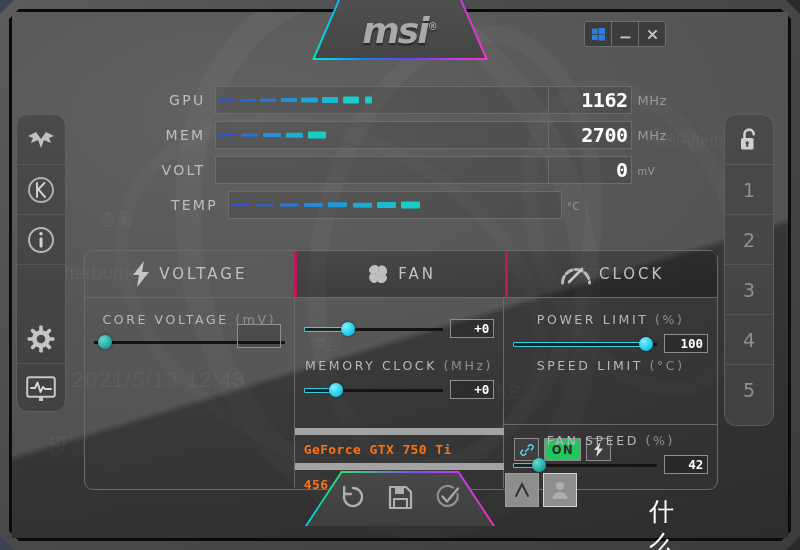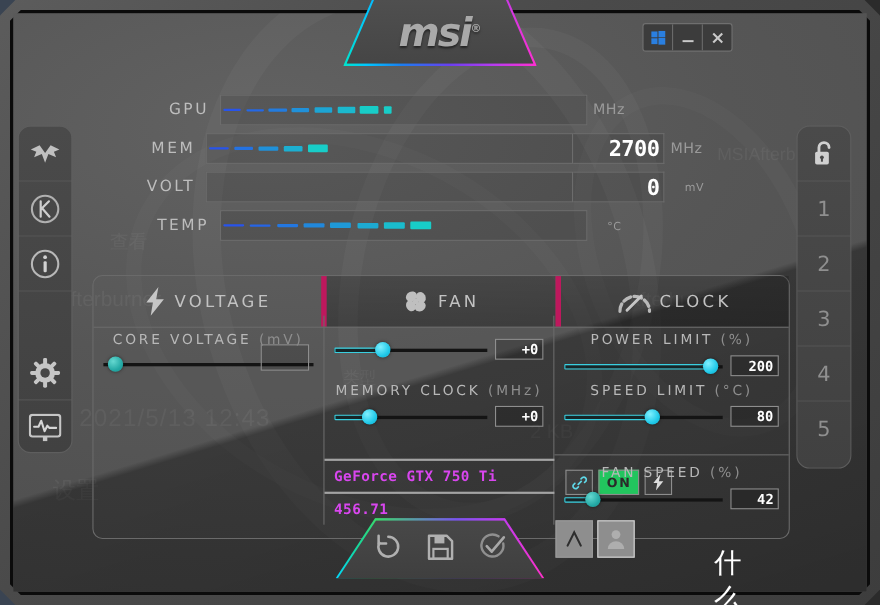--- a/index.html
+++ b/index.html
@@ -72,47 +72,47 @@
   .msi-r{font-size:10px;vertical-align:super;font-style:normal;letter-spacing:0;}
 
   
   .wbtns{position:absolute;right:14px;top:21px;display:flex;border:1px solid #6f6f6f;border-radius:3px;overflow:hidden;}
   .wbtn{width:26px;height:24px;display:flex;align-items:center;justify-content:center;
         border-right:1px solid #6f6f6f;background:#3c3c3c;}
   .wbtn:last-child{border-right:none;}
   .wbtn svg{display:block;}
 
   
-  .mon{position:absolute;left:132px;top:86px;width:512px;}
+  .mon{position:absolute;left:160px;top:86px;width:512px;}
   .mrow{display:flex;align-items:center;height:28px;margin-bottom:7px;}
   .mlabel{width:58px;text-align:right;padding-right:10px;color:#bdbdbd;
           font-size:14px;letter-spacing:2.3px;font-family:"DejaVu Sans",sans-serif;}
   .mbar{flex:0 0 332px;height:26px;border:1px solid #6c6c6c;background:rgba(0,0,0,.10);
         position:relative;overflow:hidden;}
   .seg{position:absolute;bottom:50%;transform:translateY(50%);border-radius:1px;}
   .mval{flex:0 0 78px;height:26px;border:1px solid #6c6c6c;border-left:none;
         display:flex;align-items:center;justify-content:flex-end;padding-right:4px;
         color:#fff;font-family:"DejaVu Sans Mono",monospace;font-weight:bold;font-size:20px;
         letter-spacing:-0.5px;background:rgba(0,0,0,.10);}
   .munit{width:44px;padding-left:5px;color:#9a9a9a;font-size:13px;letter-spacing:.5px;
          font-family:"DejaVu Sans",sans-serif;}
-  .munit .sm{font-size:10px;margin-left:13px;}
+  .munit .sm{font-size:10px;}
 
   
   .panel{position:absolute;left:84px;top:250px;width:632px;height:238px;
          border:1px solid #6a6a6a;border-radius:9px;background:rgba(255,255,255,.012);}
   .tabs{position:absolute;left:0;top:0;width:632px;height:46px;display:flex;}
   .tab{flex:1;display:flex;align-items:center;justify-content:center;gap:8px;
-       border-right:5px solid #be185d;color:#c2c2c2;font-size:15px;letter-spacing:3px;
+       border-right:3px solid #be185d;color:#c2c2c2;font-size:15px;letter-spacing:3px;
        font-family:"DejaVu Sans",sans-serif;position:relative;}
   .tab:last-child{border-right:none;}
   .tab.sel{background:linear-gradient(180deg,rgba(0,0,0,.22),rgba(0,0,0,.30));}
   .tabdiv{position:absolute;left:0;top:46px;width:632px;height:1px;background:#6a6a6a;}
 
-  .cols{position:absolute;left:0;top:36px;width:632px;height:190px;display:flex;}
+  .cols{position:absolute;left:0;top:47px;width:632px;height:190px;display:flex;}
   .col{position:relative;height:190px;}
   .c1{width:209px;border-right:1px solid #6a6a6a;}
   .c2{width:209px;border-right:1px solid #6a6a6a;}
   .c3{width:213px;}
 
   .ctl{position:absolute;left:0;width:100%;}
   .ctl-title{text-align:center;color:#b8b8b8;font-size:12.5px;letter-spacing:2.6px;
              font-family:"DejaVu Sans",sans-serif;white-space:nowrap;}
   .ctl-title .u{color:#8e8e8e;}
   .sliderrow{display:flex;align-items:center;margin-top:7px;padding:0 9px;}
@@ -135,22 +135,22 @@
   
   .minirow{position:absolute;left:10px;top:140px;display:flex;gap:5px;align-items:center;}
   .mini{height:21px;border:1px solid #8d8d8d;display:flex;align-items:center;justify-content:center;
         background:rgba(255,255,255,.05);}
   .mini.w{width:23px;}
   .mini.on{width:35px;background:#22c55e;color:#2a2a2a;font-size:11.5px;font-weight:bold;
            letter-spacing:1.5px;font-family:"DejaVu Sans",sans-serif;}
 
   
   .ginfo{position:absolute;left:0;top:130px;width:209px;}
-  .gbox{height:28px;border-top:2px solid #a3a3a3;display:flex;align-items:center;padding-left:9px;
-        color:#d946ef;font-family:"DejaVu Sans Mono",monospace;font-weight:bold;font-size:13px;
+  .gbox{height:28px;border-top:7px solid #a3a3a3;display:flex;align-items:center;padding-left:9px;
+        color:#f97316;font-family:"DejaVu Sans Mono",monospace;font-weight:bold;font-size:13px;
         letter-spacing:.4px;}
 
   
   .fanblk{position:absolute;left:0;top:126px;width:213px;border-top:1px solid #6a6a6a;padding-top:8px;}
 
   
   .apbtns{position:absolute;left:420px;top:222px;display:flex;gap:4px;z-index:6;}
   .apbtn{width:32px;height:32px;border:1px solid #9a9a9a;background:#8e8e8e;
          display:flex;align-items:center;justify-content:center;}
   .apbtn.sel{background:#8e8e8e;border-color:#d4d4d4;}
@@ -245,20 +245,21 @@
       <div class="mbar" id="bar0">
           <div class="seg" style="left: 2px; width: 16.1794px; height: 1.6px; background: rgb(40, 84, 235);"></div>
           <div class="seg" style="left: 22.7429px; width: 16.1794px; height: 2.5px; background: rgb(37, 104, 229);"></div>
           <div class="seg" style="left: 43.4857px; width: 16.1794px; height: 3.3px; background: rgb(35, 124, 223);"></div>
           <div class="seg" style="left: 64.2286px; width: 16.1794px; height: 4.2px; background: rgb(32, 145, 218);"></div>
           <div class="seg" style="left: 84.9714px; width: 16.1794px; height: 5.1px; background: rgb(29, 165, 212);"></div>
           <div class="seg" style="left: 105.714px; width: 16.1794px; height: 5.9px; background: rgb(27, 185, 206);"></div>
           <div class="seg" style="left: 126.457px; width: 16.1794px; height: 6.8px; background: rgb(24, 205, 200);"></div>
           <div class="seg" style="left: 148.2px; width: 7px; height: 7px; background: rgb(24, 205, 200);"></div>
         </div>
+      <div class="mval">1162</div>
       <div class="munit">MHz</div>
     </div>
     <div class="mrow">
       <div class="mlabel">MEM</div>
       <div class="mbar" id="bar1">
           <div class="seg" style="left: 2px; width: 17.5032px; height: 1.6px; background: rgb(40, 84, 235);"></div>
           <div class="seg" style="left: 24.44px; width: 17.5032px; height: 2.9px; background: rgb(36, 114, 226);"></div>
           <div class="seg" style="left: 46.88px; width: 17.5032px; height: 4.2px; background: rgb(32, 145, 218);"></div>
           <div class="seg" style="left: 69.32px; width: 17.5032px; height: 5.5px; background: rgb(28, 175, 209);"></div>
           <div class="seg" style="left: 91.76px; width: 17.5032px; height: 6.8px; background: rgb(24, 205, 200);"></div>
@@ -378,37 +379,27 @@
           <div class="ctl-title">
             <span>POWER LIMIT</span> <span class="u">(%)</span>
           </div>
           <div class="sliderrow">
             <div class="track">
               <div class="line"></div>
               <div class="fill" id="fpl" style="width: 132.767px;"></div>
               <div class="knob cy" id="kpl" style="left: 125.767px;"></div>
             </div>
             <div class="vbox">
-              <span>200</span>
+              <span>100</span>
             </div>
           </div>
         </div>
         <div class="ctl" style="top:60px;">
           <div class="ctl-title">
             <span>SPEED LIMIT</span> <span class="u">(°C)</span>
-          </div>
-          <div class="sliderrow">
-            <div class="track">
-              <div class="line"></div>
-              <div class="fill" id="ftl" style="width: 79.6075px;"></div>
-              <div class="knob cy" id="ktl" style="left: 72.6075px;"></div>
-            </div>
-            <div class="vbox">
-              <span>80</span>
-            </div>
           </div>
         </div>
 
         <div class="minirow">
           <div class="mini w">
             <svg width="14" height="14" viewBox="0 0 14 14">
               <path d="M5.2 8.8 L8.8 5.2" stroke="#5fd8e8" stroke-width="1.5" fill="none"></path>
               <path d="M8.2 3.4 L9.6 2 a2.4 2.4 0 0 1 3.2 3.2 L11.4 6.6" stroke="#5fd8e8" stroke-width="1.5" fill="none" stroke-linecap="round"></path>
               <path d="M5.8 10.6 L4.4 12 a2.4 2.4 0 0 1 -3.2 -3.2 L2.6 7.4" stroke="#5fd8e8" stroke-width="1.5" fill="none" stroke-linecap="round"></path>
             </svg>

